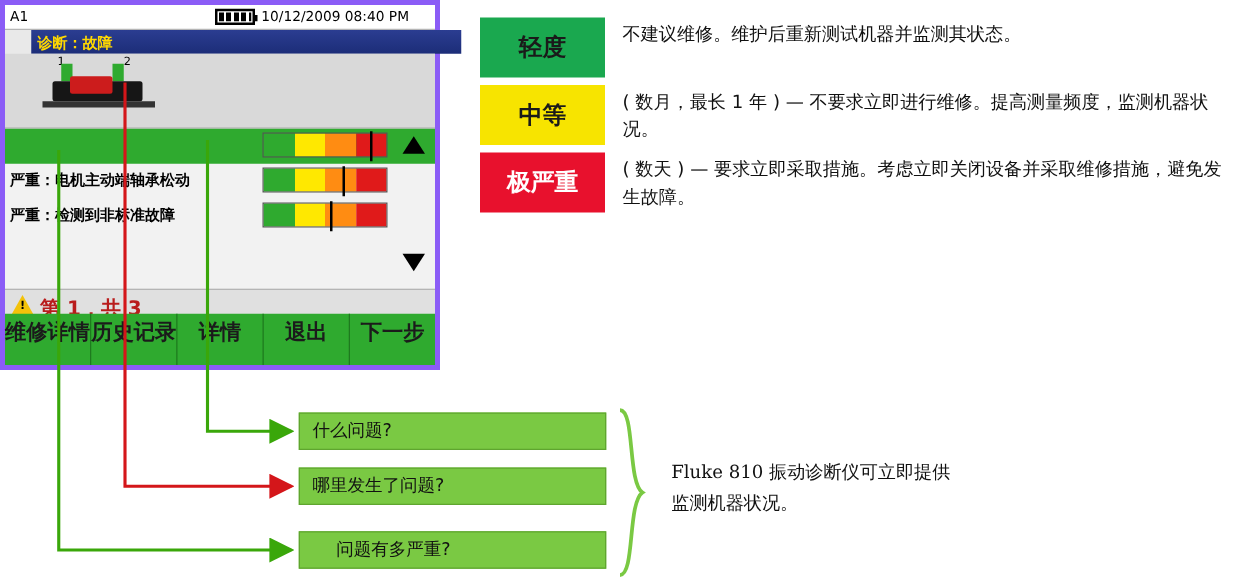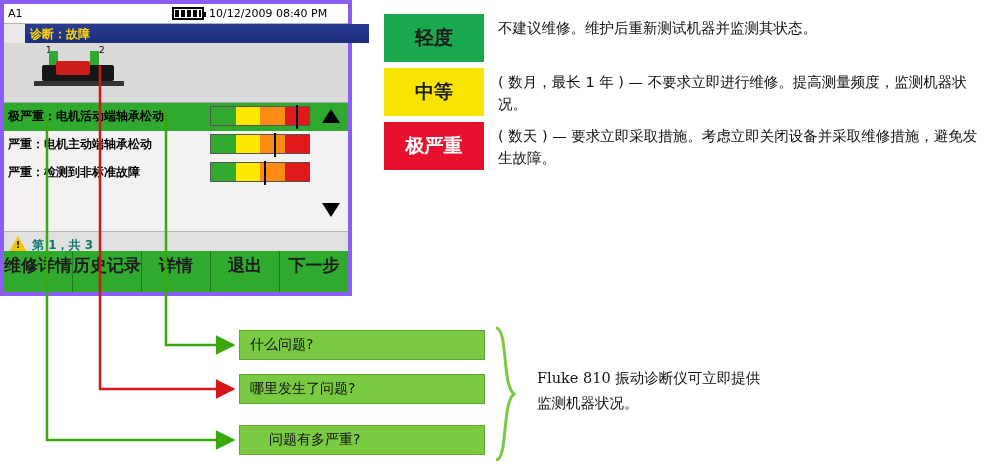--- a/index.html
+++ b/index.html
@@ -88,21 +88,21 @@
   #pagebar{
     position:absolute;left:0;top:227px;width:100%;height:26px;
     background:#e0e0e0;border-top:1px solid #b5b5b5;border-bottom:1px solid #b5b5b5;
     box-sizing:border-box;
   }
   #pagebar .warn{
     position:absolute;left:5px;top:4px;width:0;height:0;
     border-left:9px solid transparent;border-right:9px solid transparent;border-bottom:16px solid #f3c20a;
   }
   #pagebar .warn:after{content:"!";position:absolute;left:-2px;top:4px;font-size:9px;color:#000;font-weight:bold;}
-  #pagebar .ptxt{position:absolute;left:28px;top:5px;font-size:12px;font-weight:bold;color:#0f766e;}
+  #pagebar .ptxt{position:absolute;left:28px;top:5px;font-size:16px;font-weight:bold;color:#b91c1c;}
 
   #softkeys{
     position:absolute;left:0;bottom:0;width:100%;height:41px;
     background:#2faa2f;display:flex;
   }
   #softkeys .k{
     flex:1;position:relative;border-right:1px solid #1e7a1e;
     font-size:17px;color:#1b1b1b;font-weight:bold;
     display:flex;align-items:flex-start;justify-content:center;padding-top:3px;
     box-sizing:border-box;
@@ -160,21 +160,20 @@
     <div class="mach-g1"></div>
     <div class="mach-g2"></div>
     <div class="mach-body"></div>
     <div class="mach-red"></div>
     <div class="mach-base"></div>
   </div>
 
   <div id="faultlist">
 
     <div class="fault-row selected">
-      <span class="label">极严重：电机活动端轴承松动</span>
       <span class="sev-bar">
         <span style="background:#2faa2f"></span>
           <span style="background:#ffe800"></span>
           <span style="background:#ff8c12"></span>
           <span style="background:#e01a1a"></span>
         <i class="marker" style="left:85px"></i>
       </span>
       <span class="arrow-up"></span>
     </div>
 

